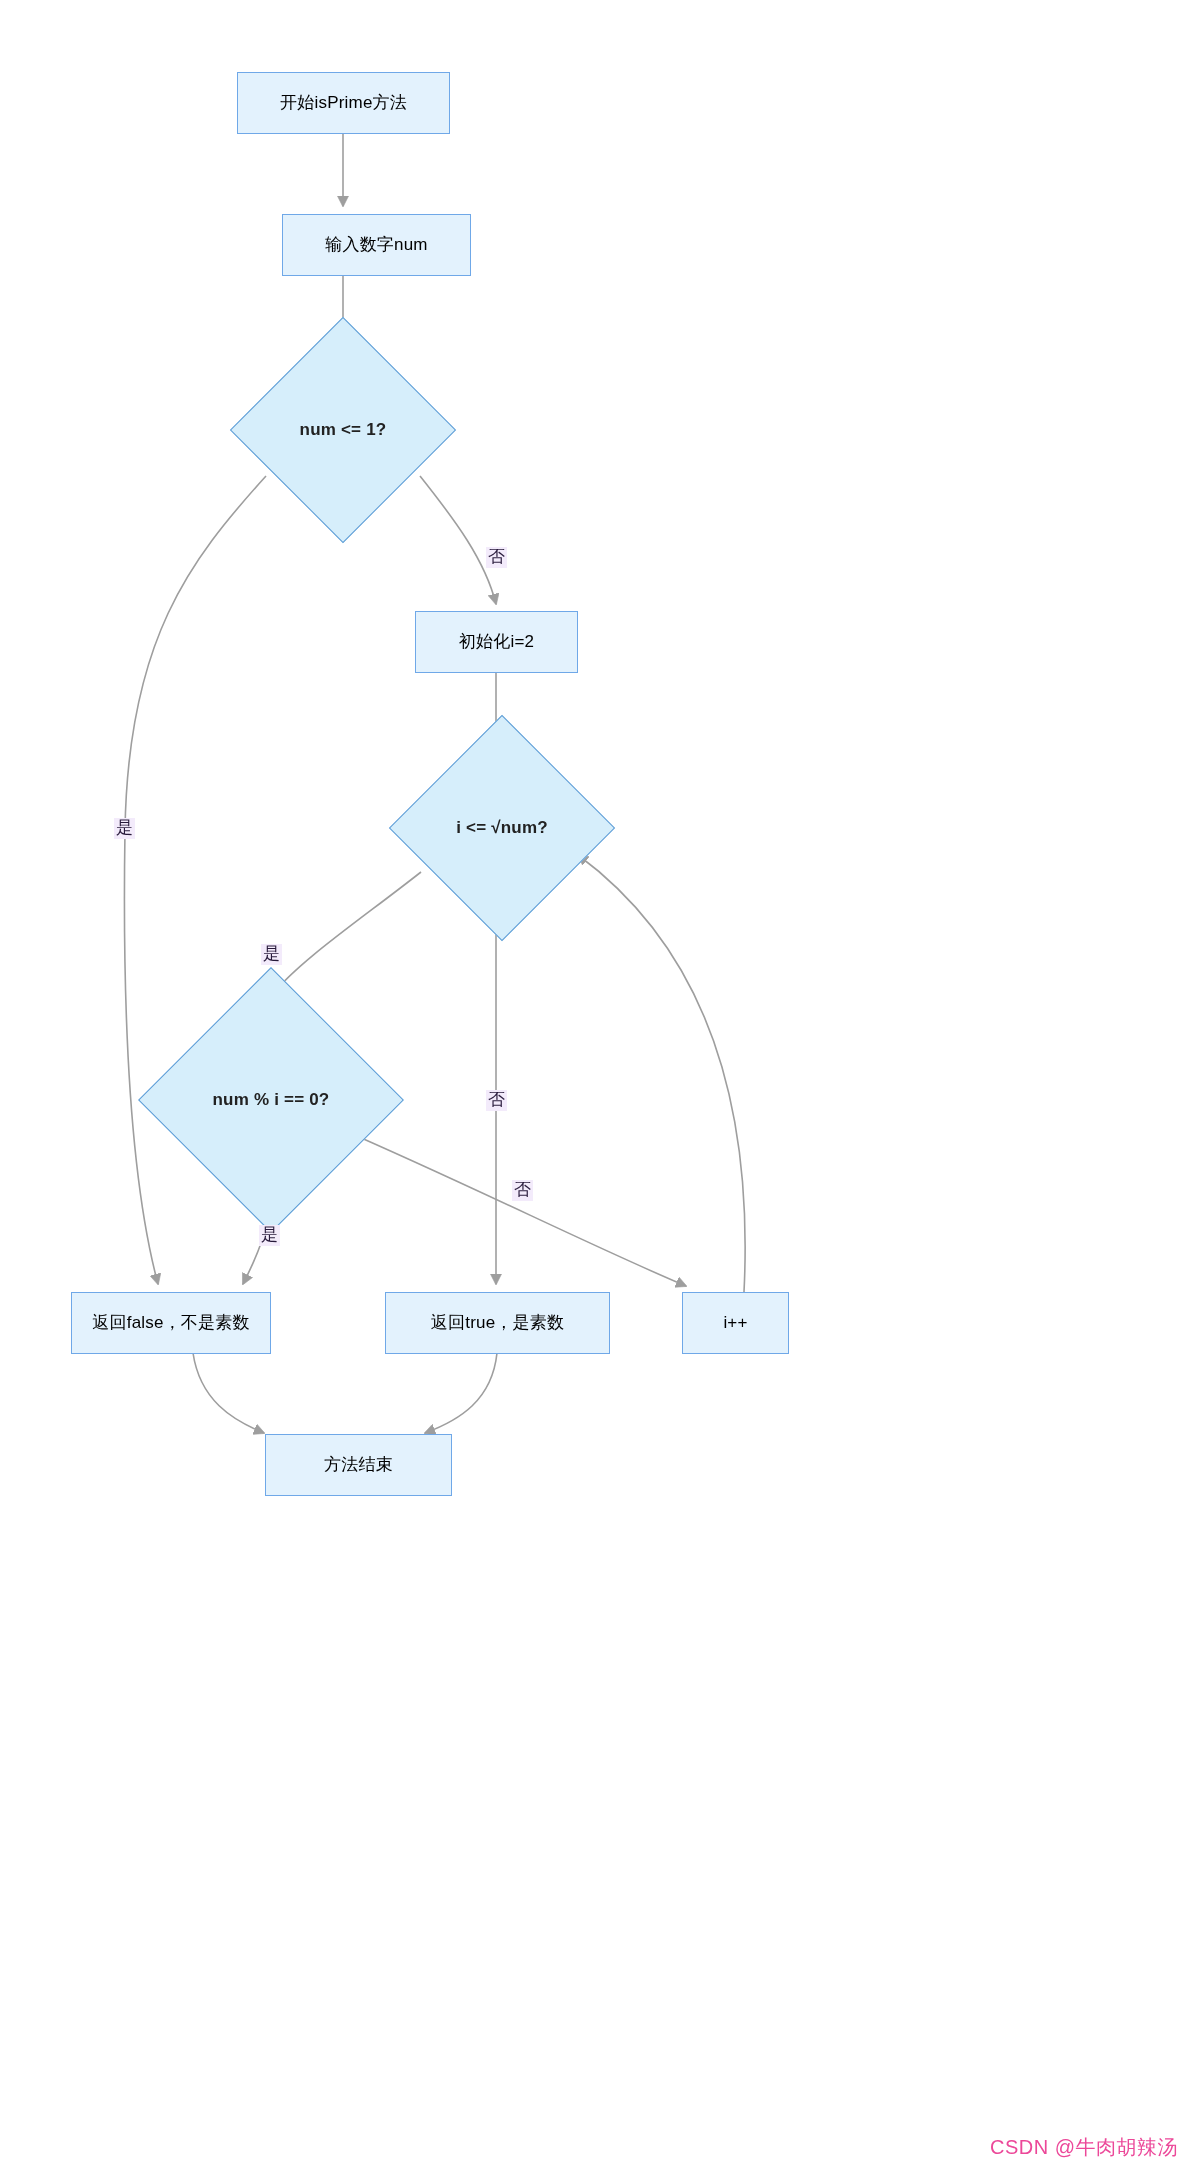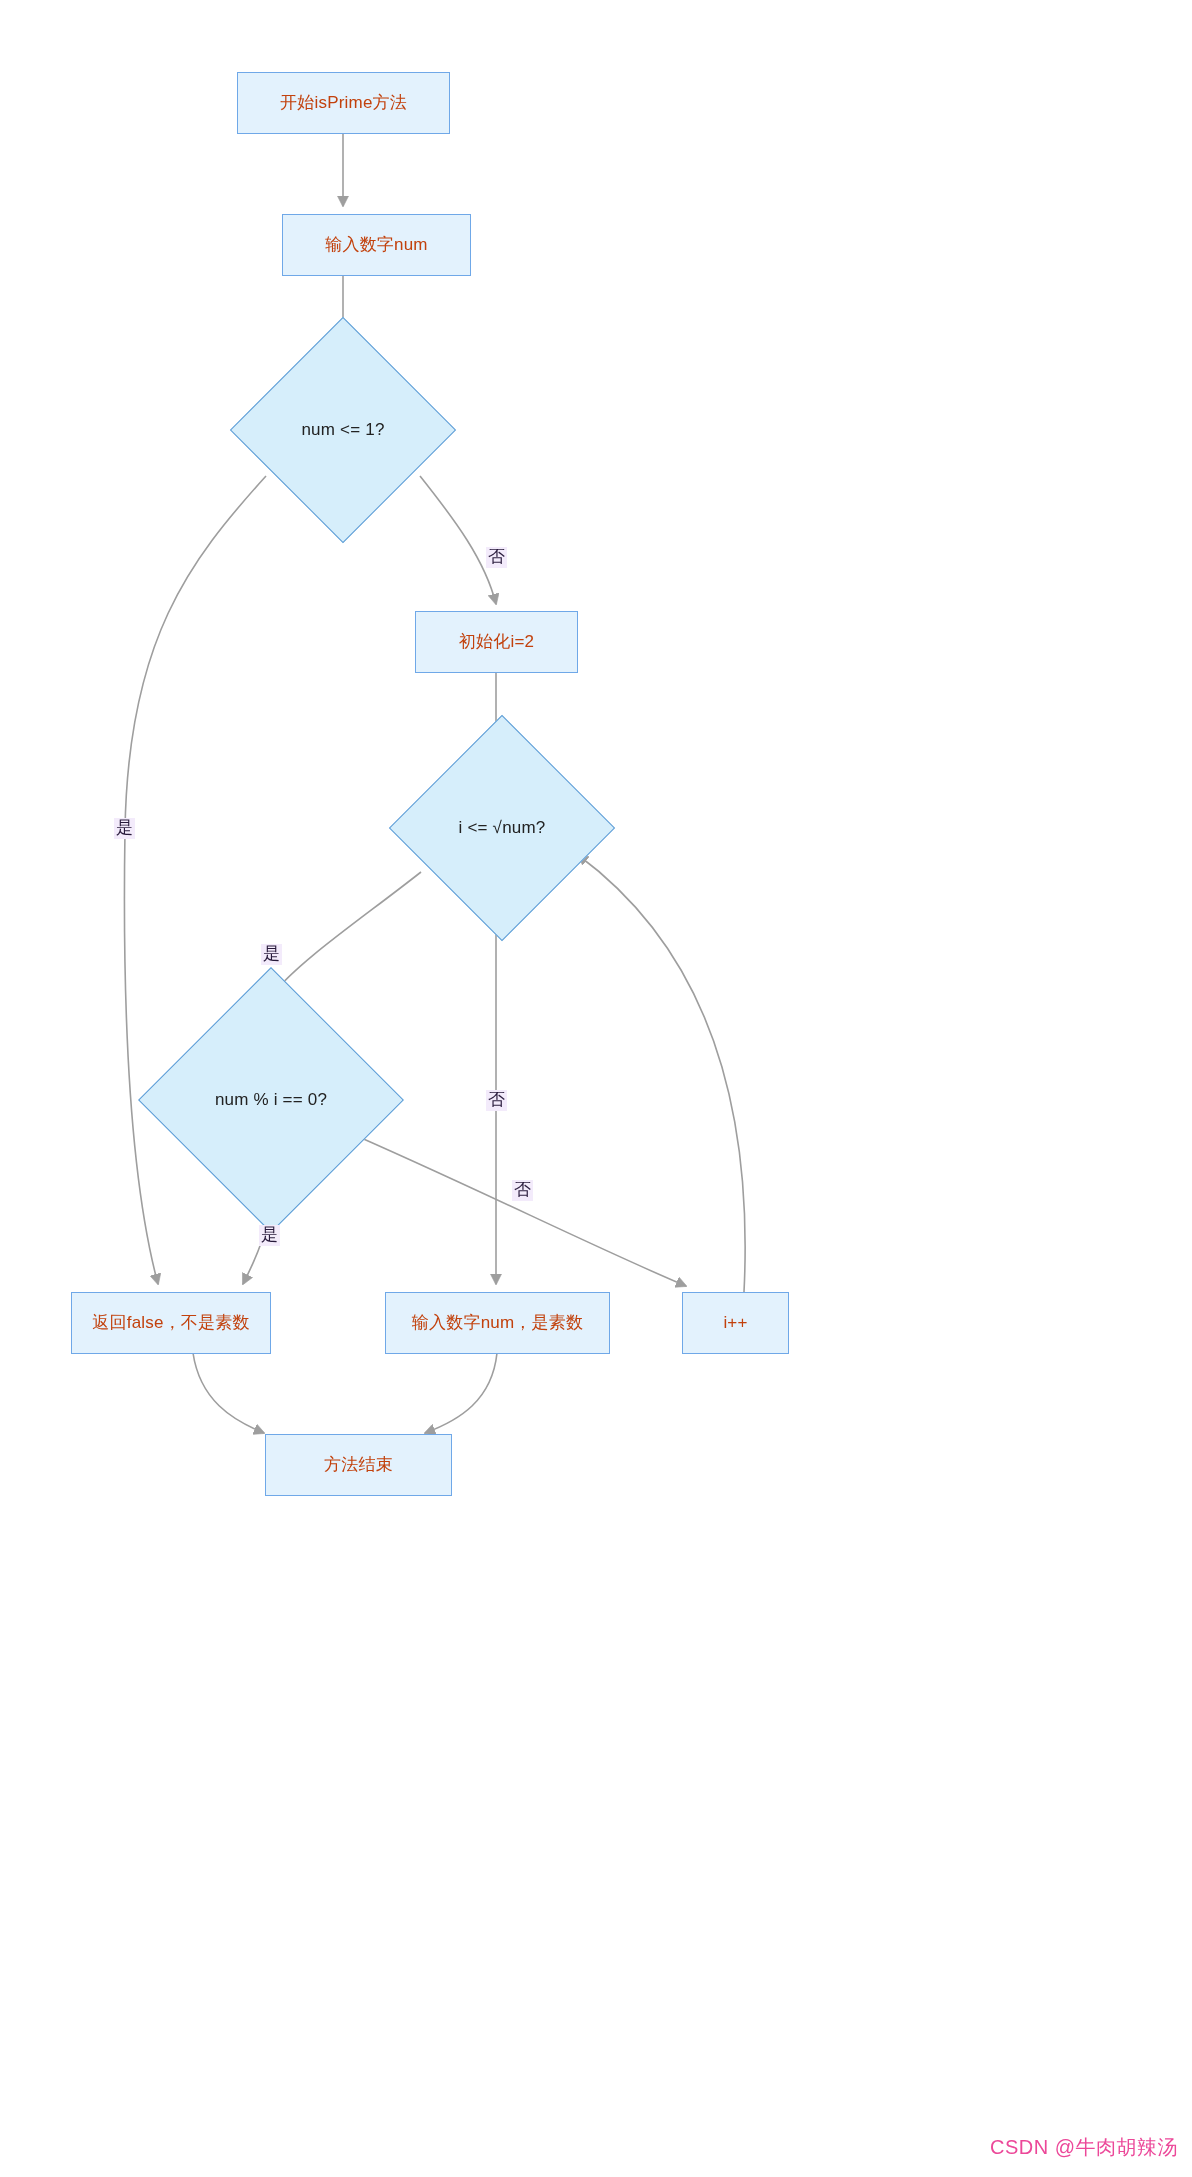--- a/index.html
+++ b/index.html
@@ -43,21 +43,21 @@
     position: absolute;
     box-sizing: border-box;
     display: flex;
     align-items: center;
     justify-content: center;
     text-align: center;
   }
   .node-rect {
     background: #e3f2fd;
     border: 1.5px solid #6fa8e8;
-    color: #c2410c;
+    color: #000000;
     font-size: 17px;
     line-height: 1.25;
     letter-spacing: 0.2px;
   }
   .node-diamond-wrap {
     position: absolute;
     display: flex;
     align-items: center;
     justify-content: center;
   }
@@ -71,20 +71,21 @@
     transform: rotate(45deg);
     box-sizing: border-box;
   }
   .node-diamond-label {
     position: relative;
     z-index: 2;
     font-size: 17px;
     color: #222222;
     white-space: nowrap;
     letter-spacing: 0.2px;
+    font-weight: bold;
   }
 
   
   .edge-label {
     position: absolute;
     background: #f3ebfb;
     color: #27193a;
     font-size: 17px;
     line-height: 1.1;
     padding: 1px 2px;
@@ -166,21 +167,21 @@
   <div class="node-diamond-wrap" style="left:177px; top:1006px; width:188px; height:188px;">
     <div class="node-diamond-shape"></div>
     <span class="node-diamond-label">num % i == 0?</span>
   </div>
 
   <div class="node node-rect" style="left:71px; top:1292px; width:200px; height:62px;">
     <span>返回false，不是素数</span>
   </div>
 
   <div class="node node-rect" style="left:385px; top:1292px; width:225px; height:62px;">
-    <span>输入数字num，是素数</span>
+    <span>返回true，是素数</span>
   </div>
 
   <div class="node node-rect" style="left:682px; top:1292px; width:107px; height:62px;">
     <span>i++</span>
   </div>
 
   <div class="node node-rect" style="left:265px; top:1434px; width:187px; height:62px;">
     <span>方法结束</span>
   </div>
 

